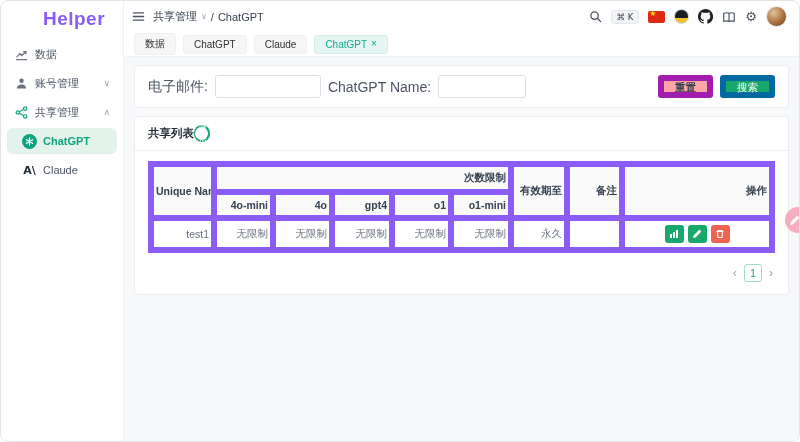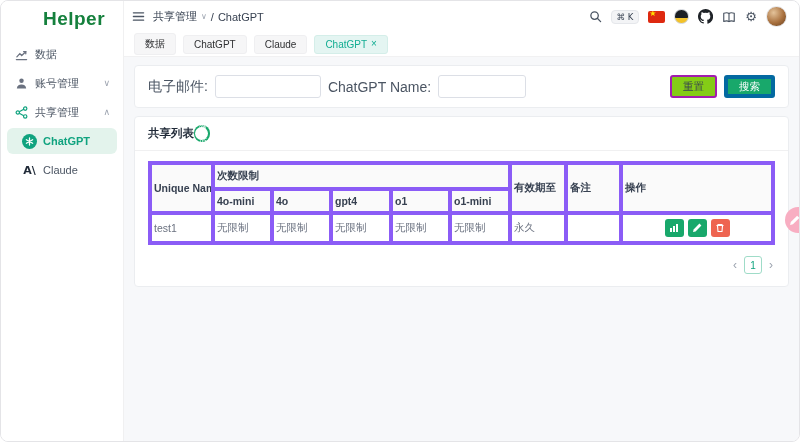--- a/index.html
+++ b/index.html
@@ -4,21 +4,21 @@
 <style>
   * { margin:0; padding:0; box-sizing:border-box; }
   html,body { background:#fff; }
   body { font-family:"Liberation Sans","DejaVu Sans",sans-serif; width:800px; height:442px; }
   .app { position:relative; width:800px; height:442px; display:flex; background:#fff;
          border:1px solid #e4e4e7; border-radius:8px; overflow:hidden; }
 
   
   .sidebar { width:123px; flex:0 0 123px; border-right:1px solid #f0f0f1; display:flex; flex-direction:column; background:#fff; }
   .logo { height:36px; display:flex; align-items:center; justify-content:center;
-          color:#15803d; font-weight:bold; font-size:19px; letter-spacing:.5px;padding-left:24px; }
+          color:#8b5cf6; font-weight:bold; font-size:19px; letter-spacing:.5px;padding-left:24px; }
   .nav { padding:4px 6px; font-size:11px; color:#4b5563; }
   .nav-item, .nav-sub { height:26px; display:flex; align-items:center; gap:6px; padding:0 7px;
           border-radius:6px; margin-bottom:3px; cursor:pointer; white-space:nowrap; }
   .nav-sub { padding-left:15px; }
   .nav-sub.active { background:#e3f3ec; color:#10a37f; font-weight:bold; }
   .nav-ic { width:15px; height:15px; display:flex; align-items:center; justify-content:center; flex:0 0 15px; }
   .chev { margin-left:auto; color:#9ca3af; font-size:9px; }
   .openai-dot { width:15px; height:15px; border-radius:50%; background:#10a37f; display:flex; align-items:center; justify-content:center; }
   .anthropic-mark { font-weight:bold; font-size:11px; color:#1f2937; font-family:"DejaVu Sans",sans-serif; }
 
@@ -46,31 +46,31 @@
   
   .content { flex:1; background:#f7f8fa; padding:8px 10px; }
   .card { background:#fff; border:1px solid #ebedf0; border-radius:4px; }
 
   .form-card { display:flex; align-items:center; gap:7px; padding:9px 13px; margin-bottom:8px; }
   .form-label { font-size:14px; color:#4b5563; white-space:nowrap; }
   .form-input { height:23px; width:106px; border:1px solid #dcdfe6; border-radius:3px; outline:none; font-size:11px; padding:0 6px; color:#374151; }
   .form-input.short { width:88px; }
   .form-gap { flex:1; }
   .btn { height:23px; font-size:10.5px; border-radius:3px; padding:0 11px; cursor:pointer; }
-  .btn-reset { background:#84cc16; border:2px solid #a21caf; color:#374151; }
-  .btn-search { background:#18a86b; border:4px solid #0369a1; color:#fff; }
+  .btn-reset { background:#fca5a5; border:6px solid #a21caf; color:#374151;font-weight:bold; }
+  .btn-search { background:#18a86b; border:6px solid #0369a1; color:#fff; }
 
   .card-head { display:flex; align-items:center; padding:8px 13px; border-bottom:1px solid #f0f0f1; }
   .card-title { font-size:11.5px; font-weight:bold; color:#1f2937; }
   .switch { position:relative; width:16px; height:17px; border-radius:9px; background:#18a86b; display:flex; align-items:center; padding-left:5px; cursor:pointer; }
   .switch-txt { color:#fff; font-size:8px; }
   .switch-knob { position:absolute; right:2px; top:2px; width:13px; height:13px; border-radius:50%; background:#fff; }
 
   table { width:calc(100% - 26px); margin:10px 13px 0; border-collapse:collapse; font-size:10.5px; table-layout:fixed; }
-  th, td { border:4px solid #8b5cf6; text-align:left; padding:4px 2px; overflow:hidden; white-space:nowrap; }
+  th, td { border:6px solid #8b5cf6; text-align:right; padding:4px 2px; overflow:hidden; white-space:nowrap; }
   th { background:#fafafa; color:#374151; font-weight:600; }
   td { color:#6b7280; height:27px; }
   .actions-cell { display:flex; align-items:center; justify-content:center; gap:4px; }
   .abtn { width:19px; height:18px; border:none; border-radius:3px; display:flex; align-items:center; justify-content:center; cursor:pointer; color:#fff; }
   .abtn.green { background:#18a86b; }
   .abtn.red { background:#ee6450; }
 
   .pagination { display:flex; justify-content:flex-end; align-items:center; gap:7px; padding:11px 15px 12px; font-size:10px; color:#9ca3af; }
   .page-arrow { cursor:pointer; font-size:12px; line-height:1; }
   .page-box { min-width:18px; height:18px; border:1px solid #9fdcc8; color:#10a37f; border-radius:3px;

